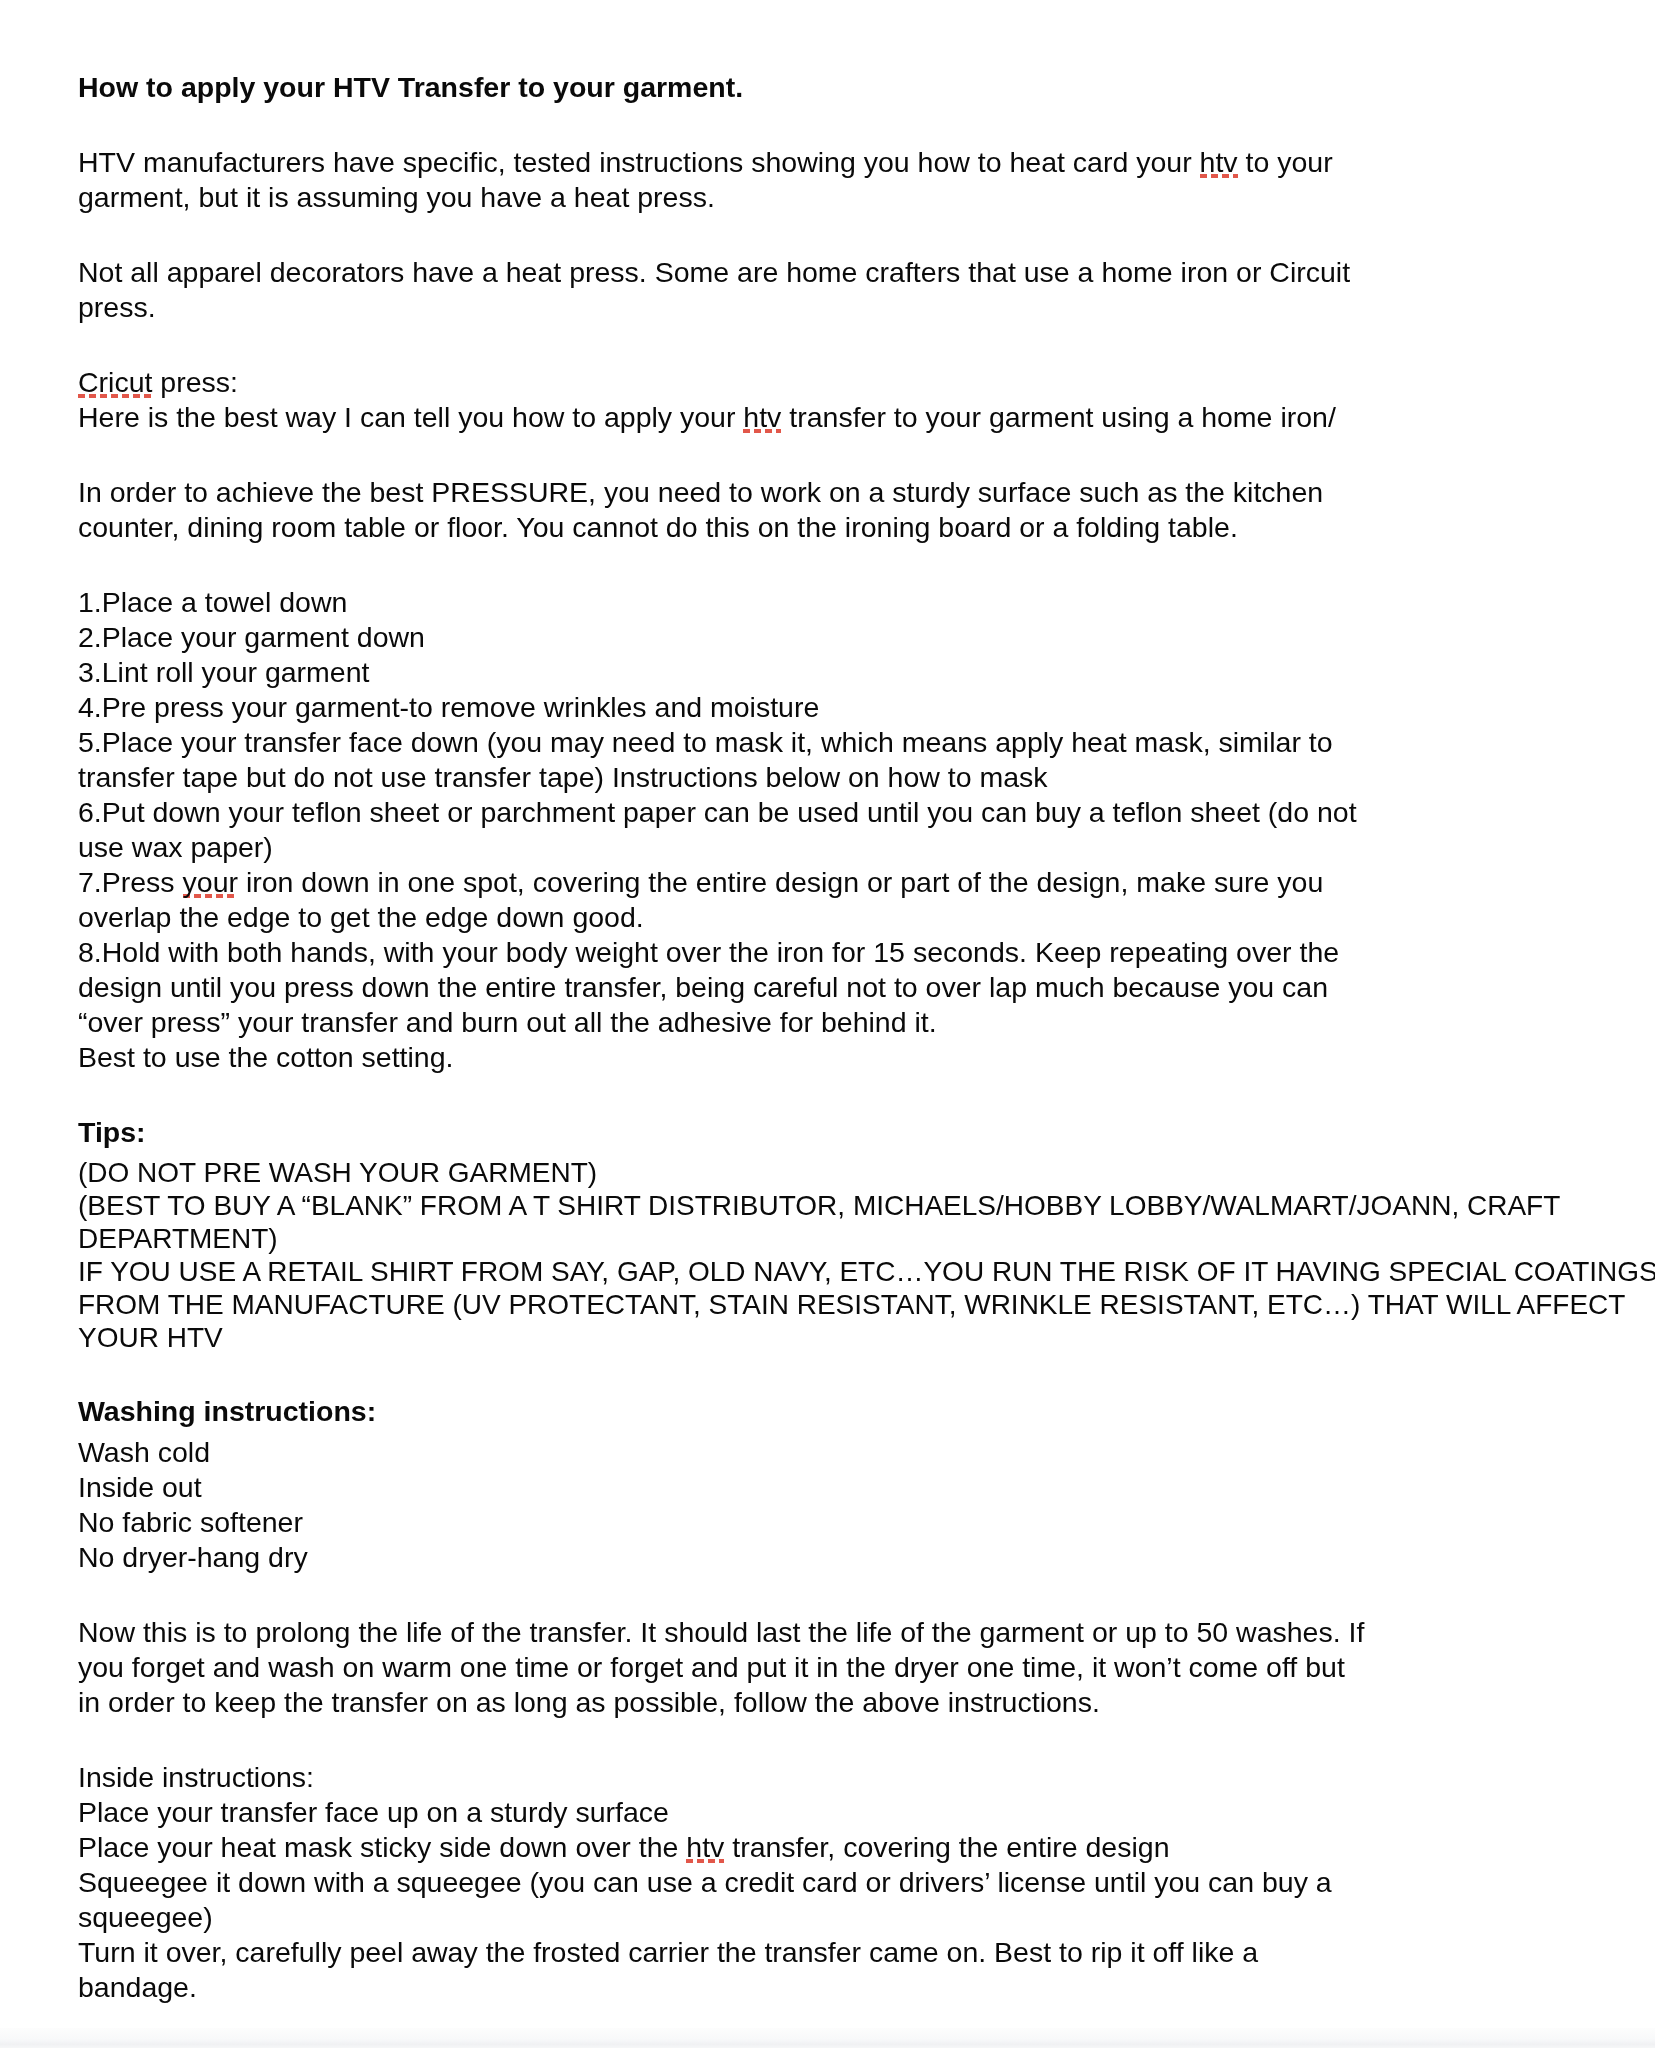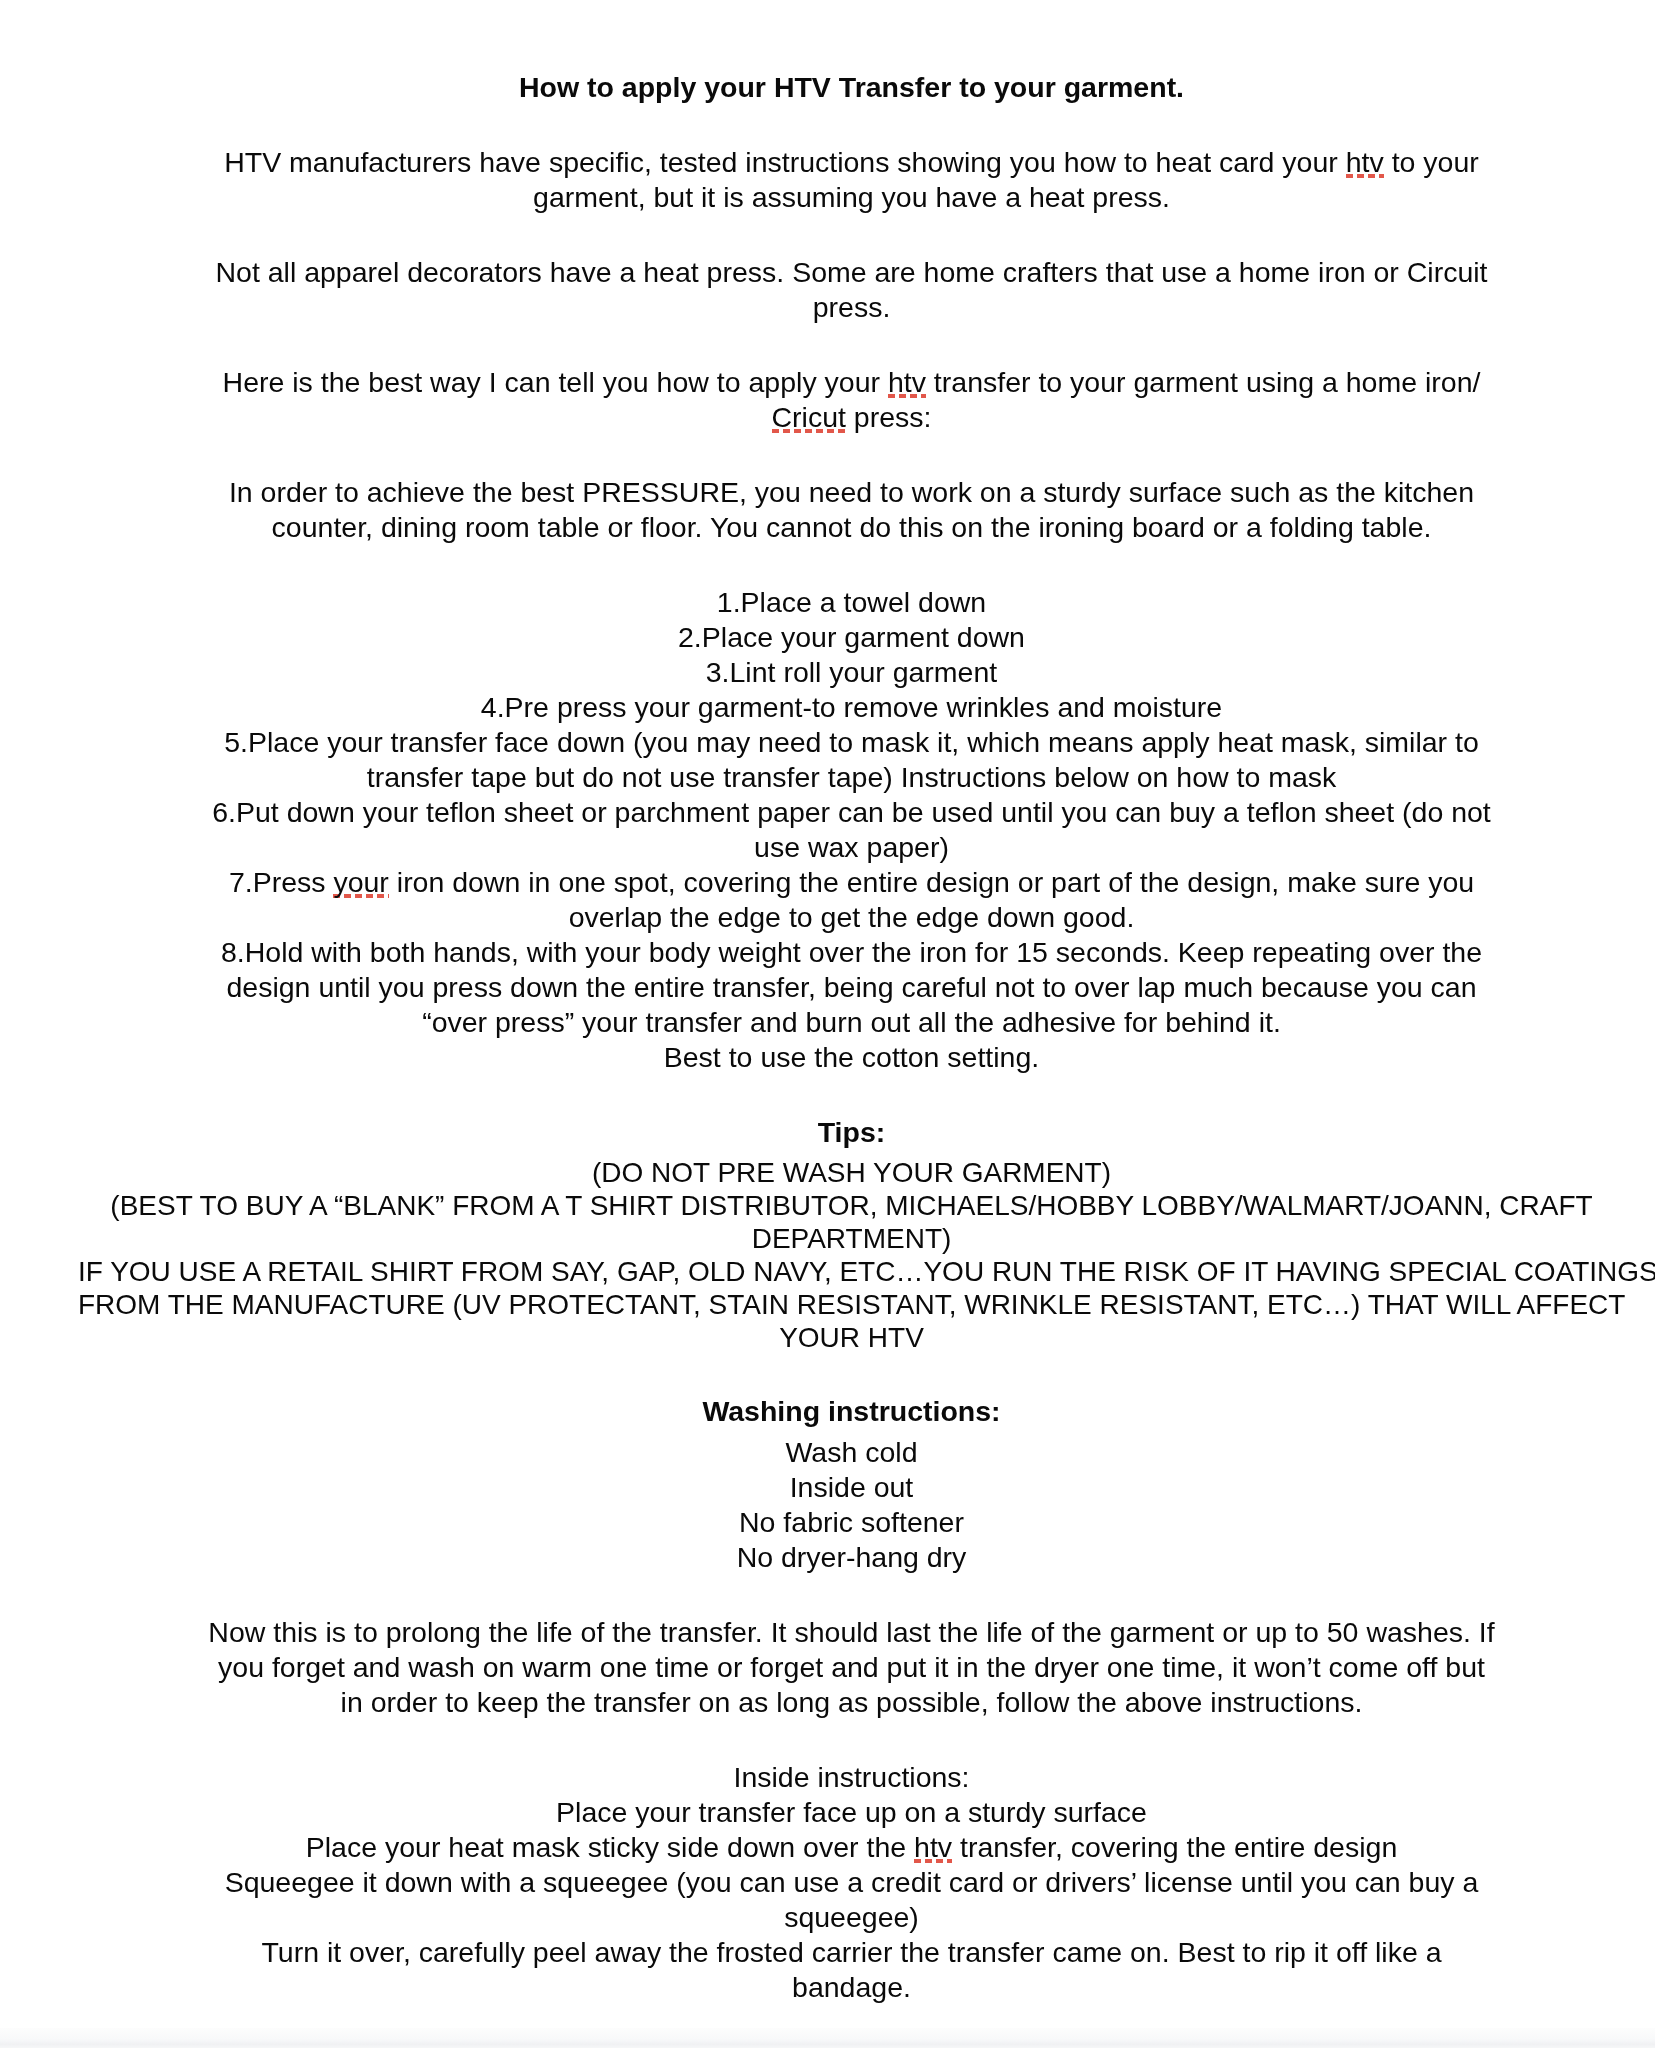--- a/index.html
+++ b/index.html
@@ -17,21 +17,20 @@
     left: 78px;
     top: 70px;
     right: 30px;
   }
   .block { margin-bottom: 40px; }
   .block.heading { margin-bottom: 6px; }
   .line {
     white-space: pre;
     font-size: 28.5px;
     line-height: 35px;
-    text-align: center;
   }
   .title .line, .heading .line { font-weight: bold; }
   .caps .line {
     font-size: 28px;
     line-height: 33px;
   }
   .misspell {
     background-image: repeating-linear-gradient(90deg,
       var(--misspell-color, #e2574a) 0, var(--misspell-color, #e2574a) 7px,
       rgba(0,0,0,0) 7px, rgba(0,0,0,0) 11px);
@@ -55,22 +54,22 @@
     </div>
     <div class="block body">
       <div class="line"><span>HTV manufacturers have specific, tested instructions showing you how to heat card your </span><span class="misspell">htv</span><span> to your</span></div>
       <div class="line"><span>garment, but it is assuming you have a heat press.</span></div>
     </div>
     <div class="block body">
       <div class="line"><span>Not all apparel decorators have a heat press. Some are home crafters that use a home iron or Circuit</span></div>
       <div class="line"><span>press.</span></div>
     </div>
     <div class="block body">
+      <div class="line"><span class="misspell">Cricut</span><span> press:</span></div>
       <div class="line"><span>Here is the best way I can tell you how to apply your </span><span class="misspell">htv</span><span> transfer to your garment using a home iron/</span></div>
-      <div class="line"><span class="misspell">Cricut</span><span> press:</span></div>
     </div>
     <div class="block body">
       <div class="line"><span>In order to achieve the best PRESSURE, you need to work on a sturdy surface such as the kitchen</span></div>
       <div class="line"><span>counter, dining room table or floor. You cannot do this on the ironing board or a folding table.</span></div>
     </div>
     <div class="block body">
       <div class="line"><span>1.Place a towel down</span></div>
       <div class="line"><span>2.Place your garment down</span></div>
       <div class="line"><span>3.Lint roll your garment</span></div>
       <div class="line"><span>4.Pre press your garment-to remove wrinkles and moisture</span></div>

